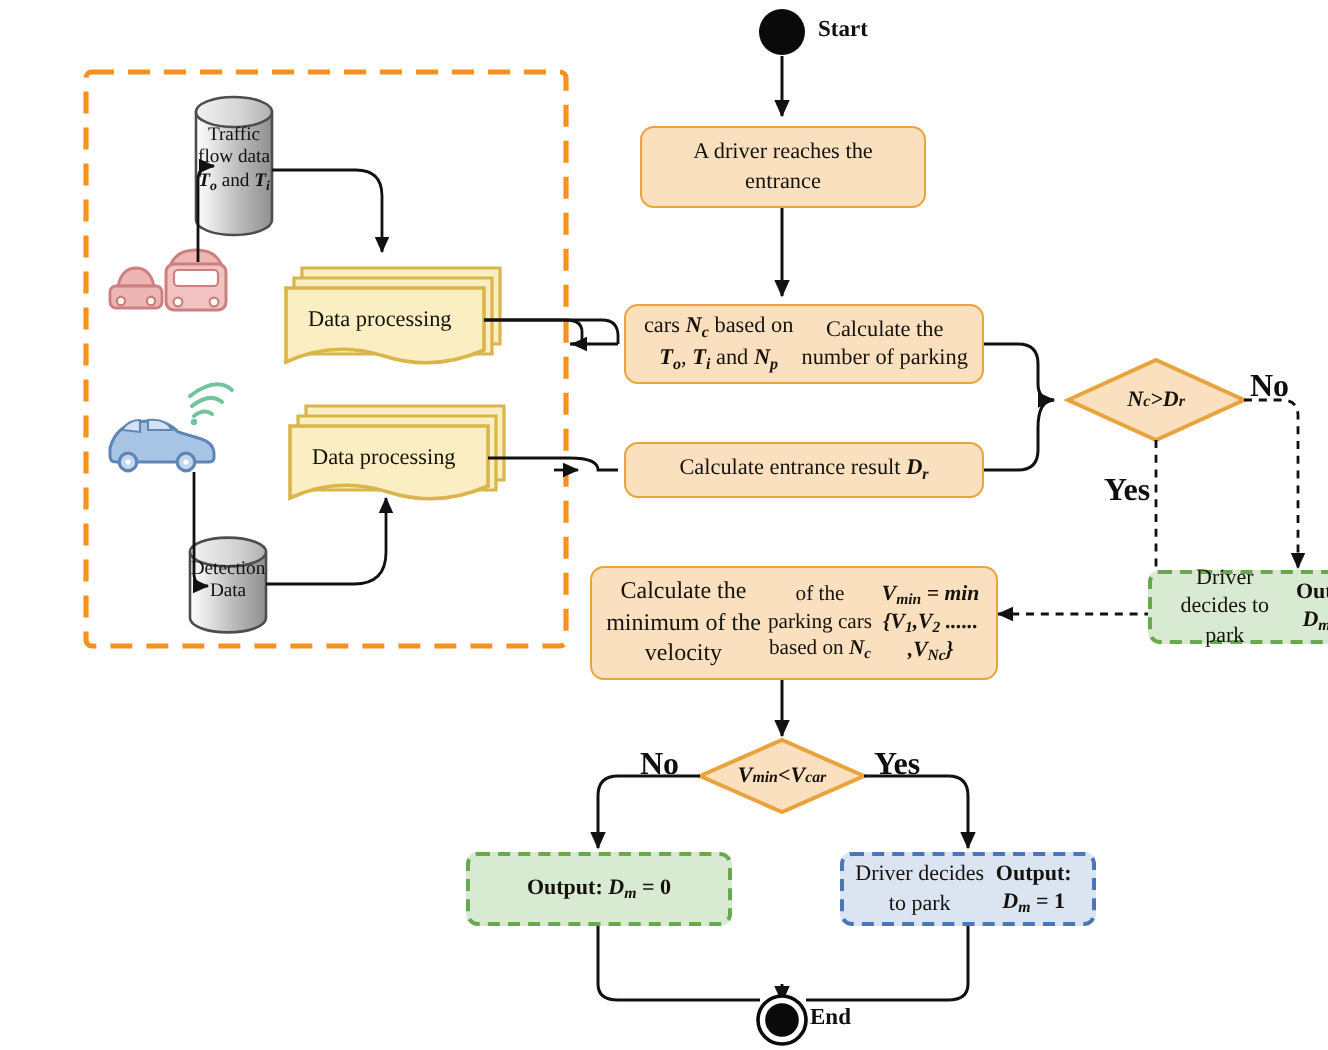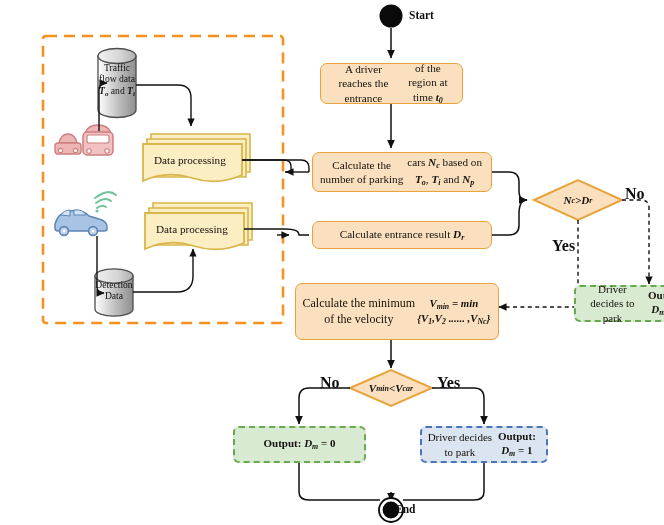--- a/index.html
+++ b/index.html
@@ -168,44 +168,44 @@
     <path d="M205,160 L264,160 Q272,160 272,168 L272,172" stroke="#111" stroke-width="1.4" fill="none"></path>
     <path d="M272,172 L249,172" stroke="#111" stroke-width="1.4" fill="none" marker-end="url(#arrow)"></path>
     <path d="M60,236 L60,287 Q60,293 67,293" stroke="#111" stroke-width="1.4" fill="none" marker-end="url(#arrow)"></path>
     <path d="M96,292 L140,292 Q156,292 156,276 L156,249" stroke="#111" stroke-width="1.4" fill="none" marker-end="url(#arrow)"></path>
     <path d="M207,229 L248,229 Q262,229 262,235 L272,235" stroke="#111" stroke-width="1.4" fill="none"></path>
     <path d="M240,235 L252,235" stroke="#111" stroke-width="1.4" fill="none" marker-end="url(#arrow)"></path>
   </svg>
 
   <div class="term-label" style="left:372px;top:9px;">Start</div>
 
-  <div class="term-label" style="left:358px;top:503px;">End</div>
+  <div class="term-label" style="left:368px;top:503px;">End</div>
 
   <div class="node proc" style="left:283px;top:63px;width:143px;height:41px;">
     <div>A driver reaches the entrance</div>
-    <div>
-      <span>of the region at time </span><em class="v">t</em><sub>0</sub>
-    </div>
   </div>
 
   <div class="node proc" style="left:275px;top:152px;width:180px;height:40px;">
+    <div>
+      <span>cars </span><em class="v">N</em><sub>c</sub><span> based on </span><em class="v">T</em><sub>o</sub><span>, </span><em class="v">T</em><sub>i</sub><span> and </span><em class="v">N</em><sub>p</sub>
+    </div>
     <div>Calculate the number of parking</div>
-    <div>
-      <span>cars </span><em class="v">N</em><sub>c</sub><span> based on </span><em class="v">T</em><sub>o</sub><span>, </span><em class="v">T</em><sub>i</sub><span> and </span><em class="v">N</em><sub>p</sub>
-    </div>
   </div>
 
   <div class="node proc" style="left:275px;top:221px;width:180px;height:28px;">
     <div>
       <span>Calculate entrance result </span><em class="v">D</em><sub>r</sub>
     </div>
   </div>
 
   <div class="node proc" style="left:258px;top:283px;width:204px;height:57px;">
     <div style="font-size:12px;">Calculate the minimum of the velocity</div>
+    <div style="font-size:10.6px;">
+      <span>of the parking cars based on </span><em class="v">N</em><sub>c</sub>
+    </div>
     <div style="font-size:10.8px;margin-top:1px;">
       <em class="v">V</em><sub>min</sub> <em class="v">= min {V</em><sub>1</sub><em class="v">,V</em><sub>2</sub><em class="v"> ...... ,V</em><sub>Nc</sub><em class="v">}</em>
     </div>
   </div>
 
   <div class="diamond-label" style="left:497px;top:190px;width:88px;height:20px;">
     <em class="v">N</em>
       <sub>c</sub>
       <span> &gt; </span>
       <em class="v">D</em>

